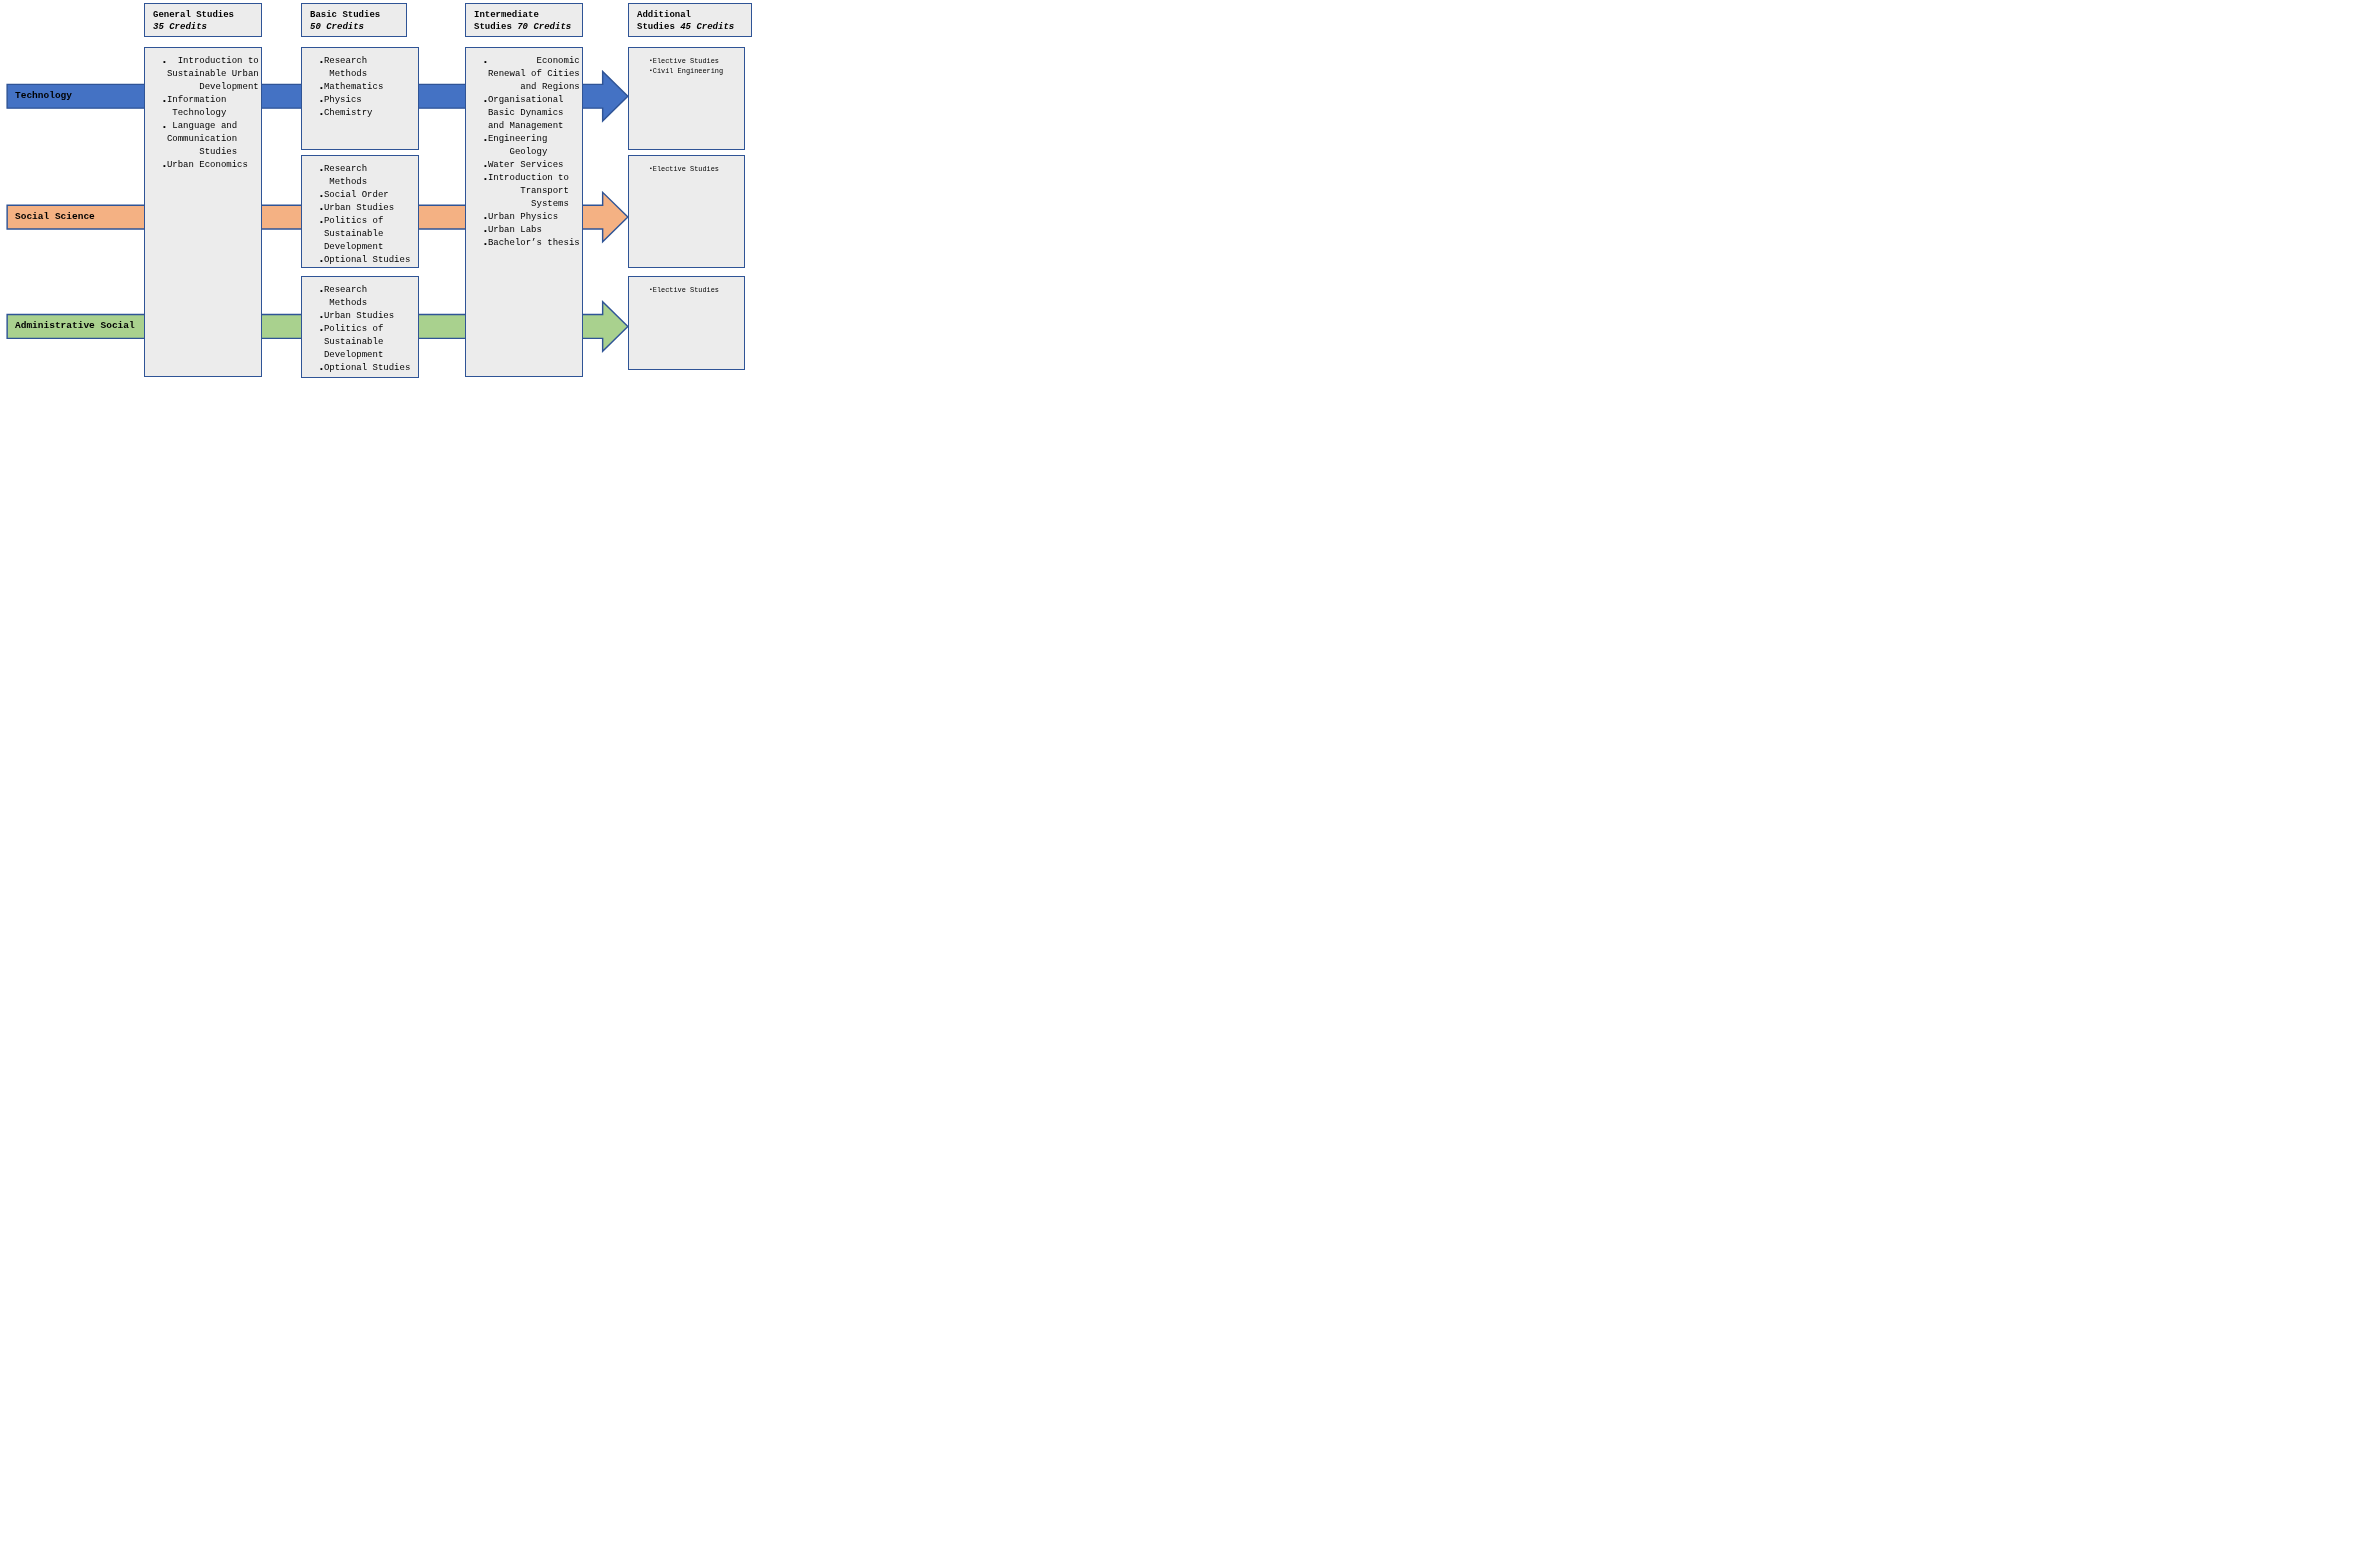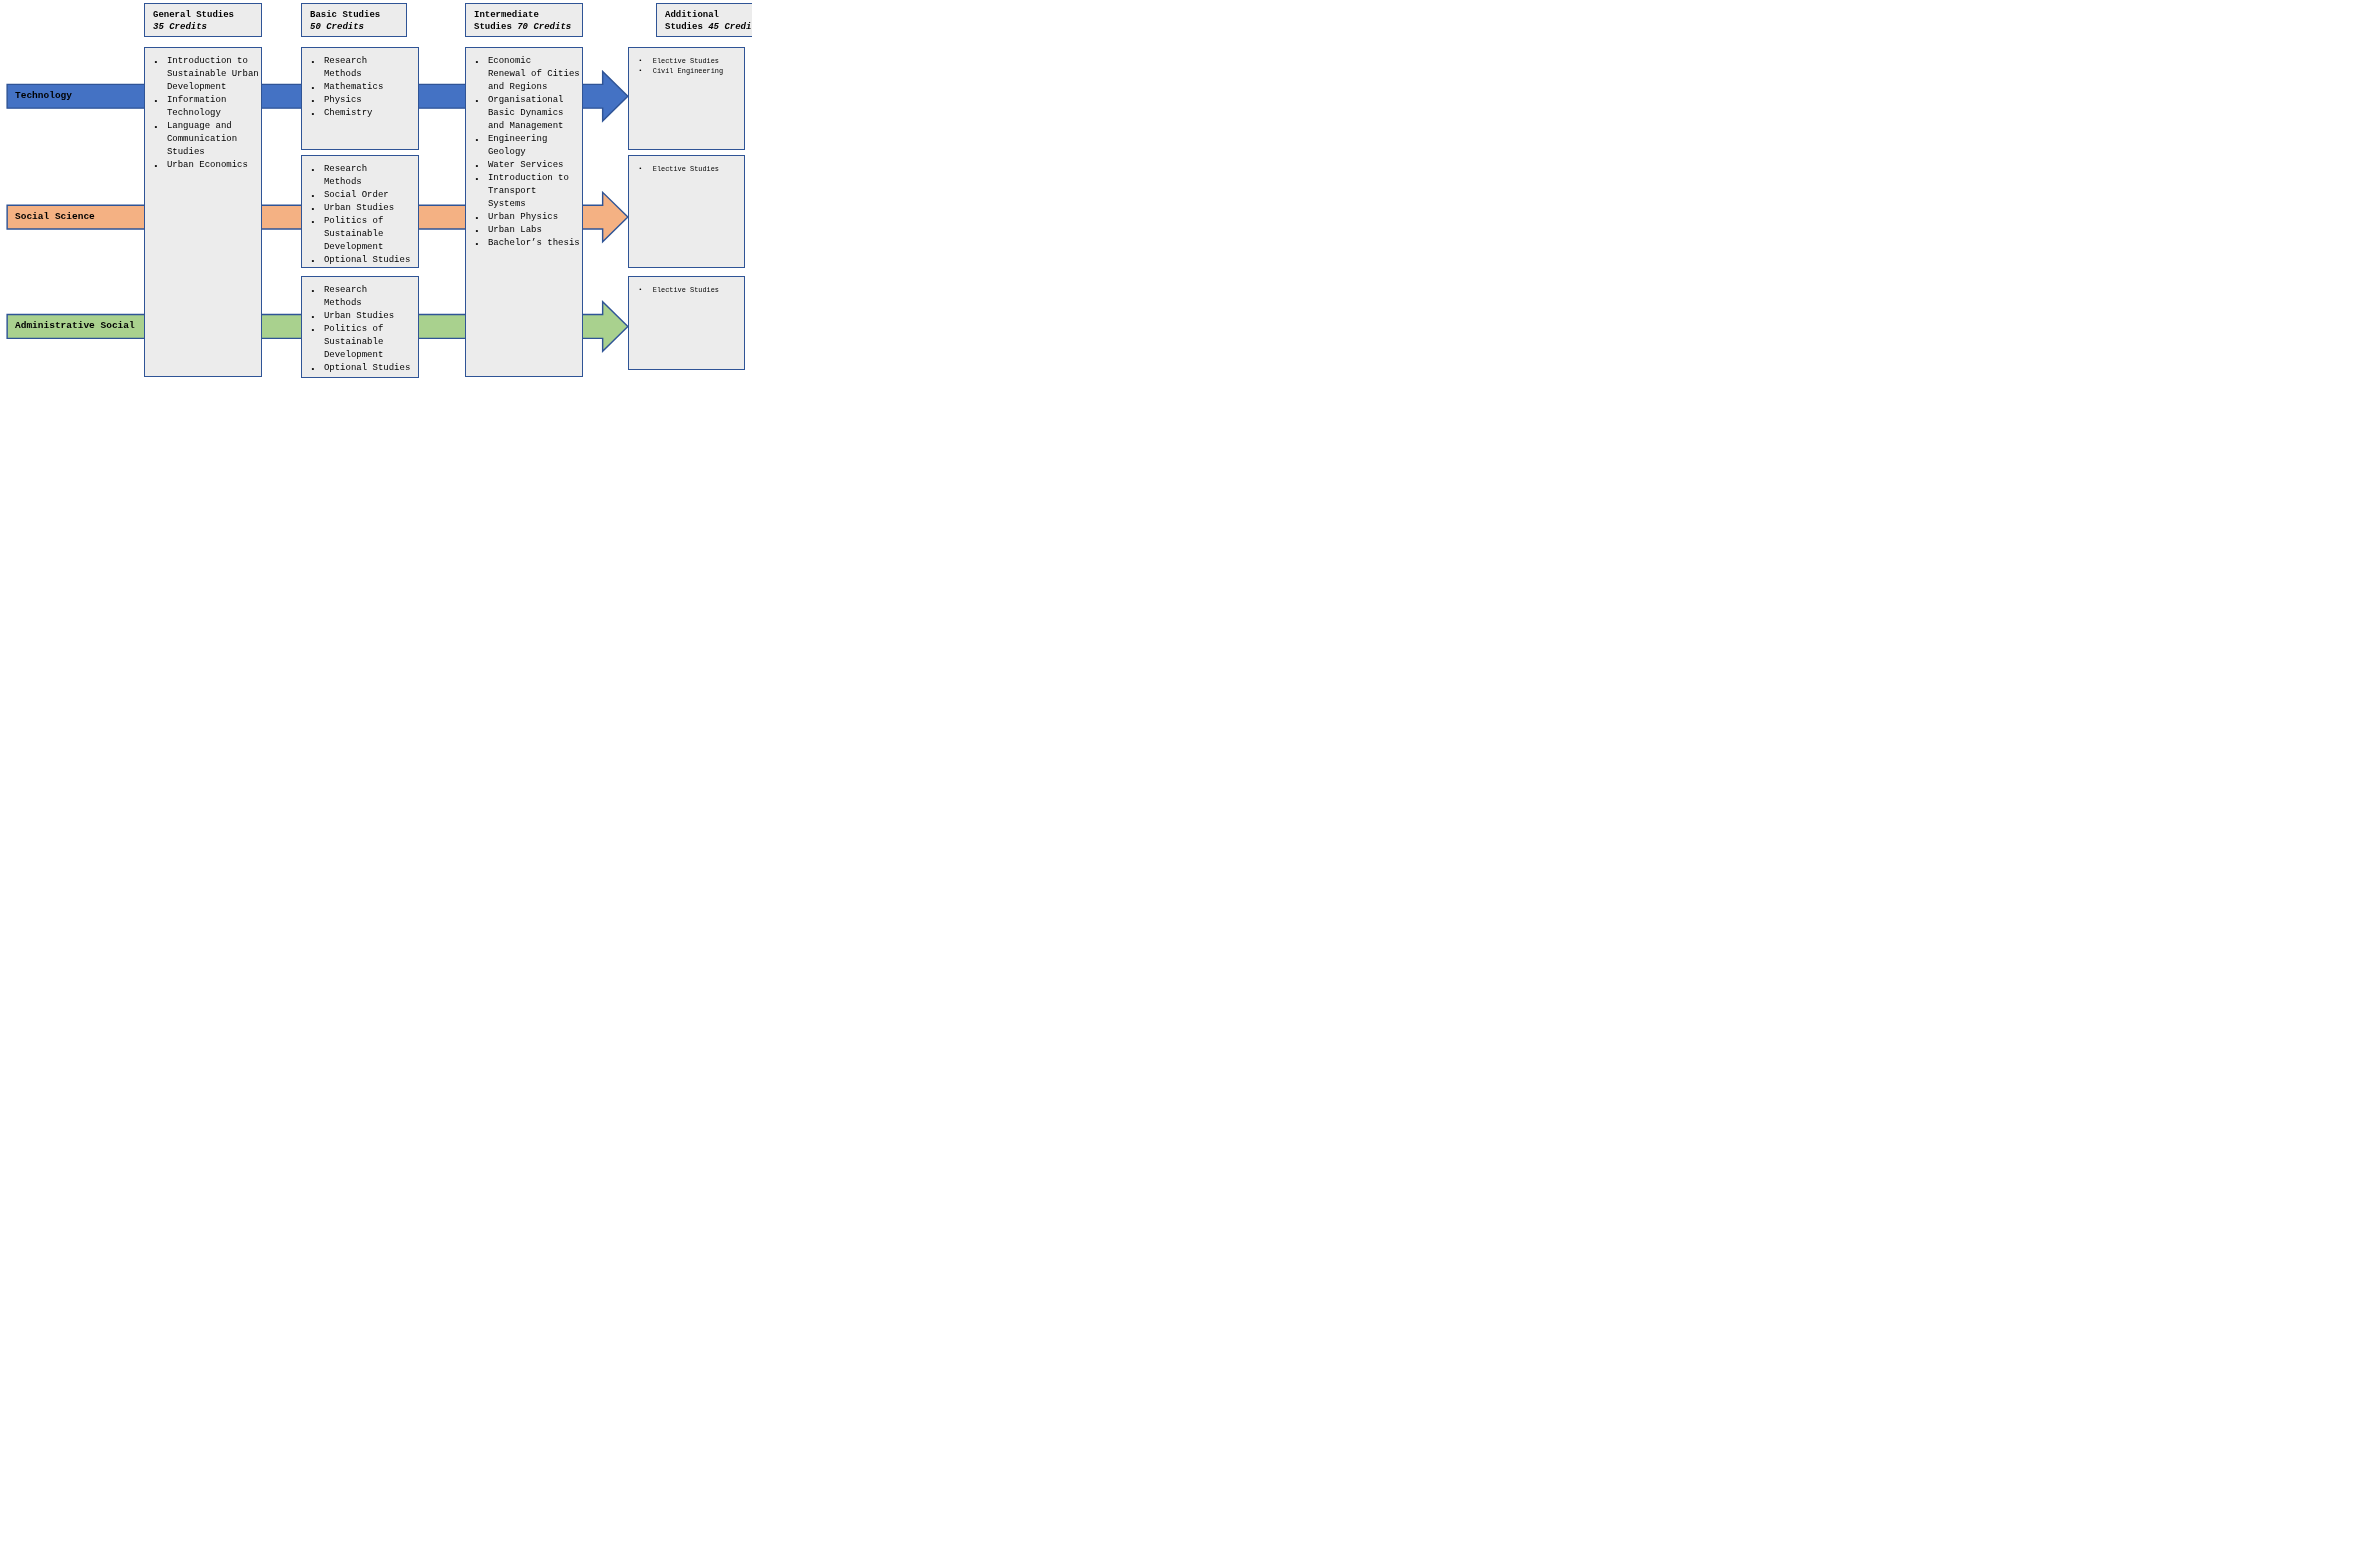--- a/index.html
+++ b/index.html
@@ -16,33 +16,33 @@
   }
   #arrows{position:absolute;left:0;top:0;width:752px;height:388px;}
   .box{
     position:absolute;box-sizing:border-box;
     background:var(--boxfill);border:1.4px solid var(--border);
   }
   .hdr{font-weight:bold;font-size:9px;line-height:12.4px;padding:4.3px 3.8px 0 8px;}
   .hdr .l1,.hdr .l2{display:block;}
   .credits{font-style:italic;}
   ul.bl{margin:0;padding:6.7px 1.9px 0 8.6px;list-style:none;font-size:9px;line-height:13px;}
-  ul.bl li{display:flex;}
+  ul.bl li{display:flex;text-align:right;}
   ul.bl li::before{content:"\2022";flex:0 0 13.3px;font-size:8px;}
   ul.bl li span{white-space:pre-line;}
   .small ul.bl{padding:7.6px 1.9px 0 9.5px;font-size:6.9px;line-height:10px;}
   .small ul.bl li::before{flex:0 0 14.3px;font-size:6.2px;}
   .rowlbl{
     position:absolute;left:15px;height:14.3px;line-height:14.3px;
     font-weight:bold;font-size:9.5px;white-space:nowrap;
   }
   #hdr1{left:144px;top:3.3px;width:118px;height:34px}
   #hdr2{left:301px;top:3.3px;width:106px;height:34px}
   #hdr3{left:465px;top:3.3px;width:118px;height:34px}
-  #hdr4{left:656px;top:3.3px;width:124px;height:34px}
+  #hdr4{left:628px;top:3.3px;width:124px;height:34px}
   #b-gen{left:144px;top:47px;width:118px;height:330px}
   #b-bas1{left:301px;top:47px;width:118px;height:103px}
   #b-bas2{left:301px;top:155px;width:118px;height:113px}
   #b-bas3{left:301px;top:276px;width:118px;height:102px}
   #b-int{left:465px;top:47px;width:118px;height:330px}
   #b-add1{left:628px;top:47px;width:117px;height:103px}
   #b-add2{left:628px;top:155px;width:117px;height:113px}
   #b-add3{left:628px;top:276px;width:117px;height:94px}
   #lbl1{top:89px}
   #lbl2{top:210px}

